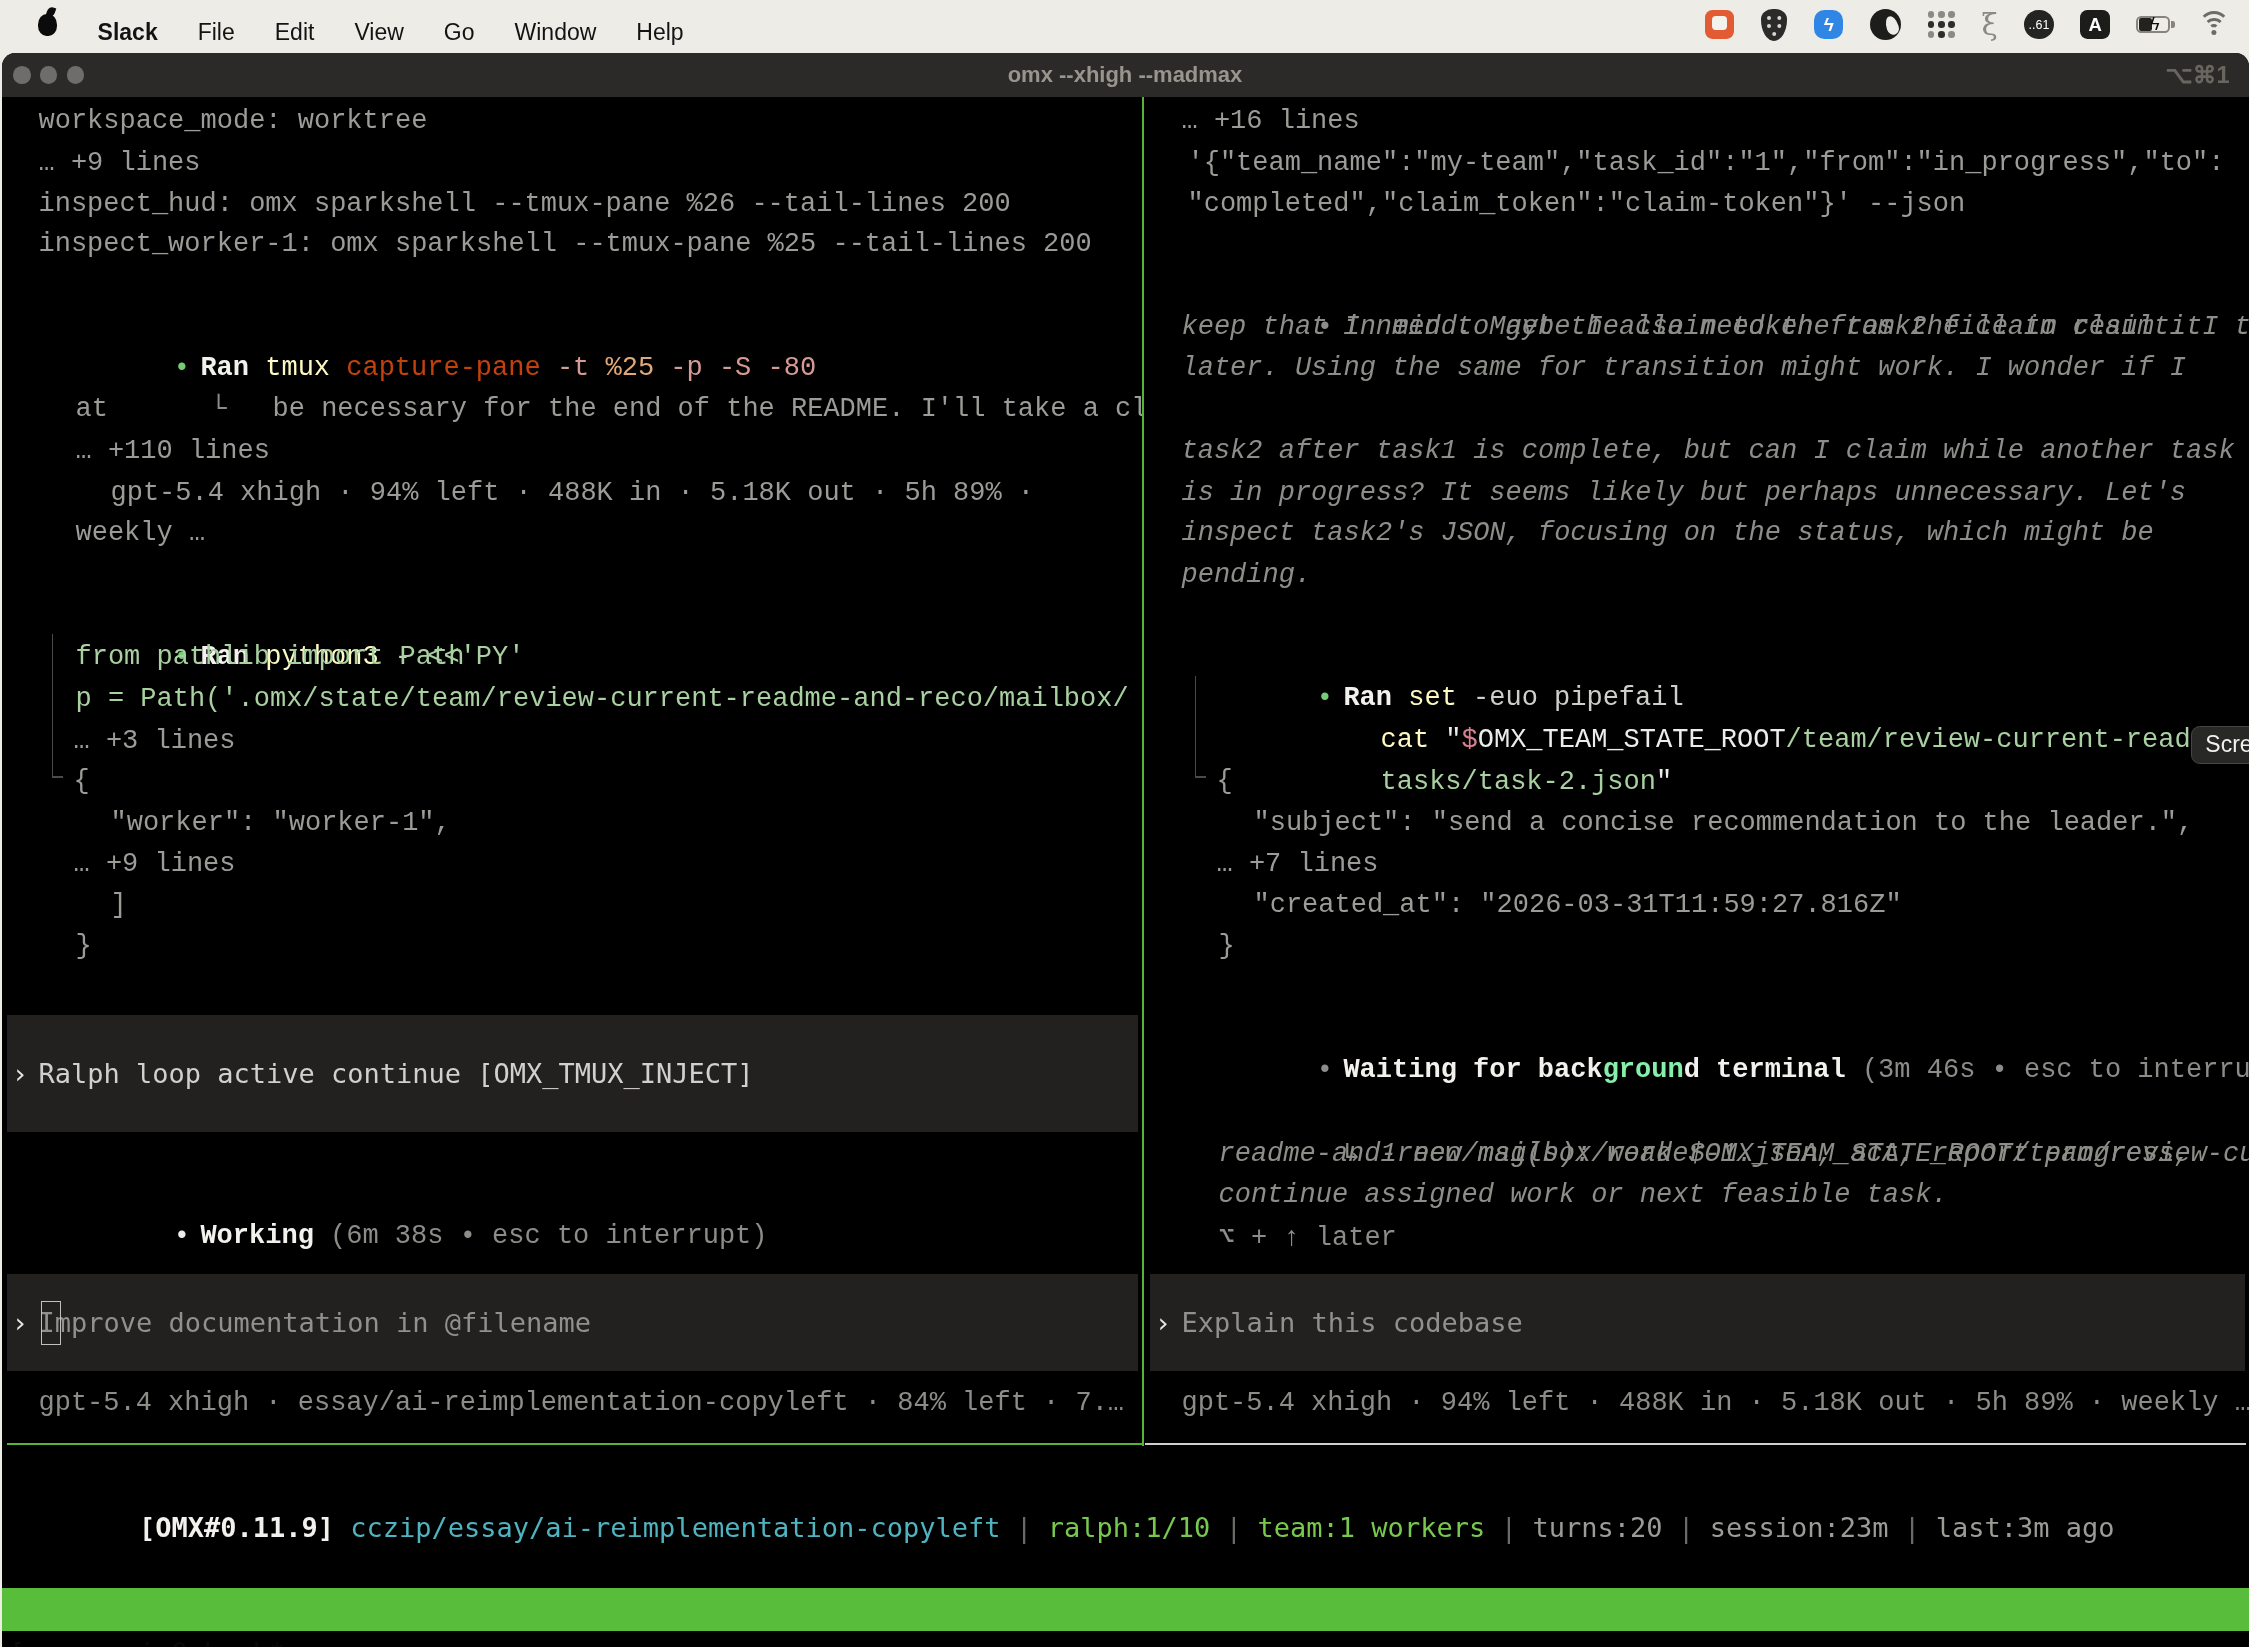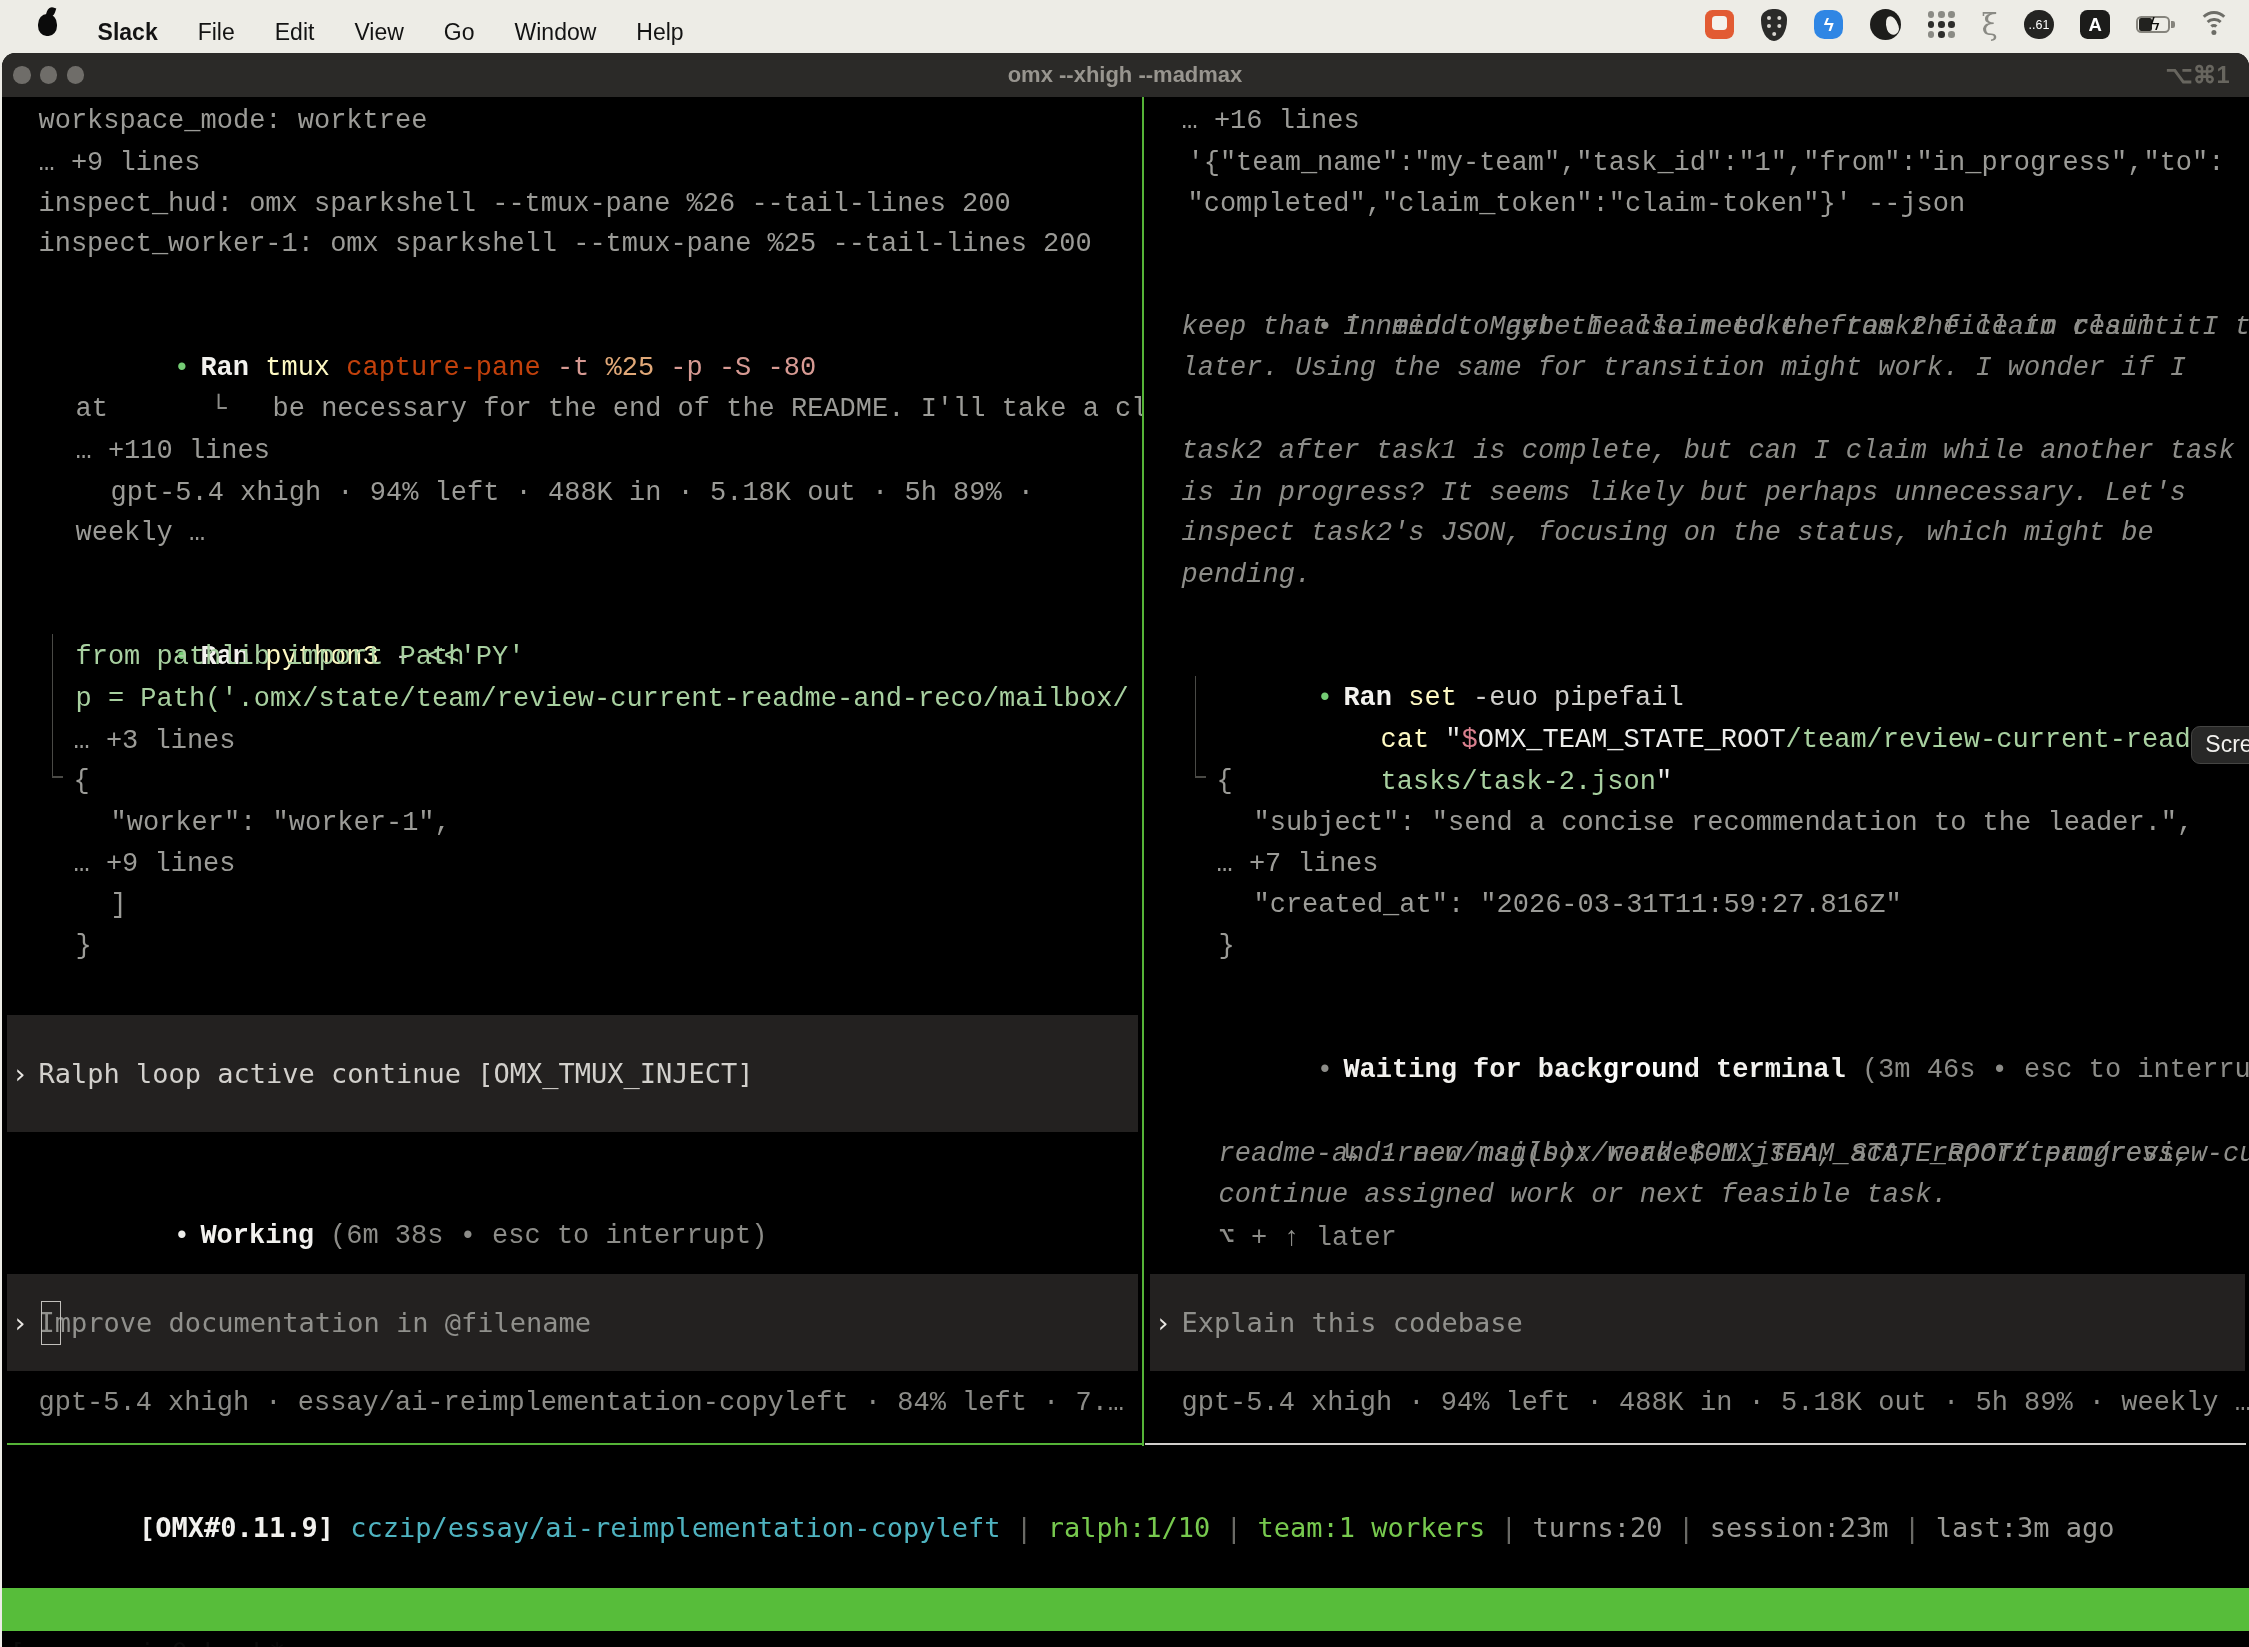--- a/index.html
+++ b/index.html
@@ -86,21 +86,21 @@
   .dimg { color:#8c8c88; }
   .it { font-style:italic; color:#8d8d89; }
   .blue { color:#fef9c3; }
   .peri { color:#c2410c; }
   .salmon { color:#d79a93; }
   .orange { color:#e0a878; }
   .grn { color:#a8d0a0; }
   .pink { color:#d9808e; }
   .lite { color:#cfcecb; }
   .bgrn { color:#74cc74; }
-  .shimdim { color:#ffffff; font-weight:bold; }
+  .shimdim { color:#86efac; font-weight:bold; }
 
   .connector { position:absolute; width:1.5px; background:#4a4a46; }
   .connector-foot { position:absolute; height:1.5px; background:#4a4a46; }
 
   .band { position:absolute; background:#232120; display:flex; align-items:center; }
   .band .prompt { color:#e8e6e2; display:inline-block; width:31px; padding-left:4.4px; }
   .band .banner-text { color:#d2d0cc; }
   .band .placeholder { color:#90908c; }
   .cursor-box { position:absolute; left:34px; top:26.6px; width:20px; height:44px;
             border:1.5px solid #c2c0bc; }

